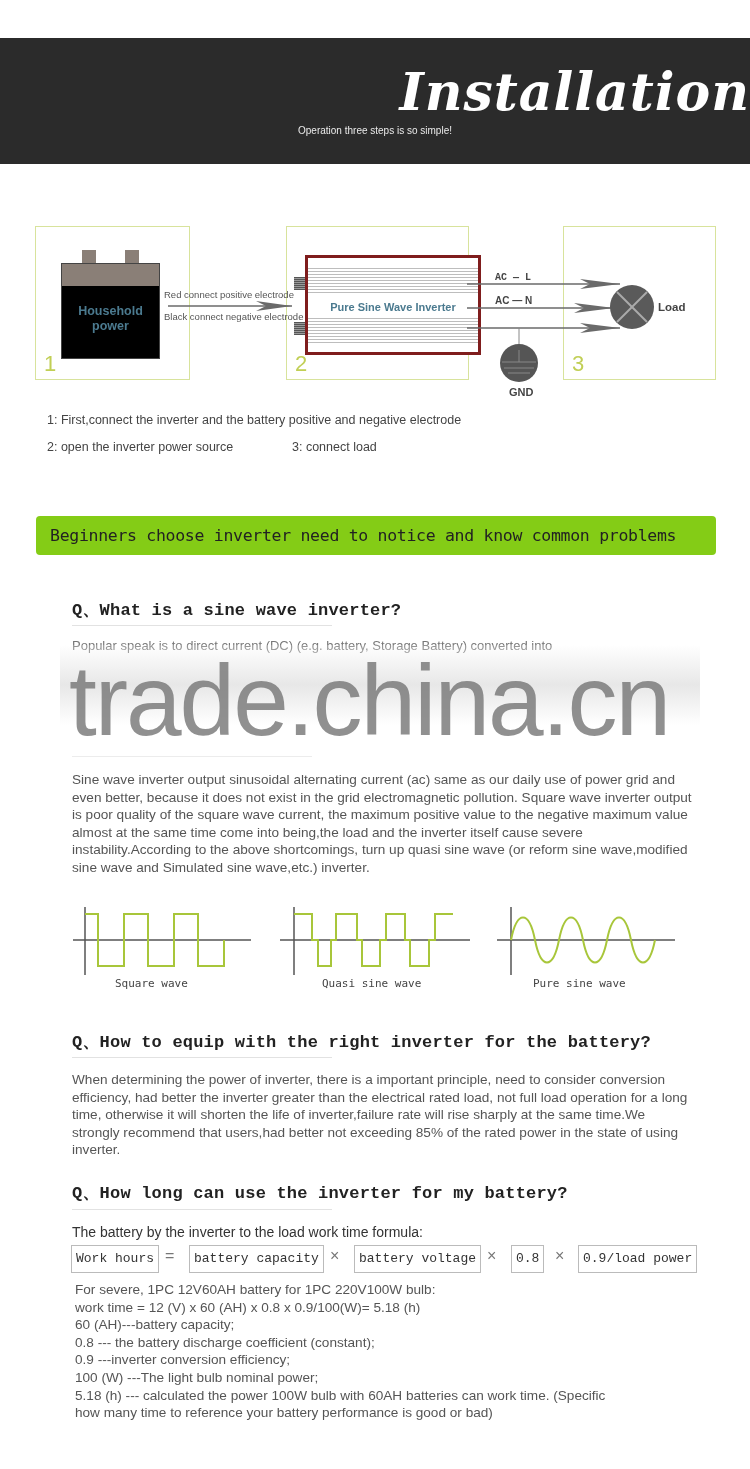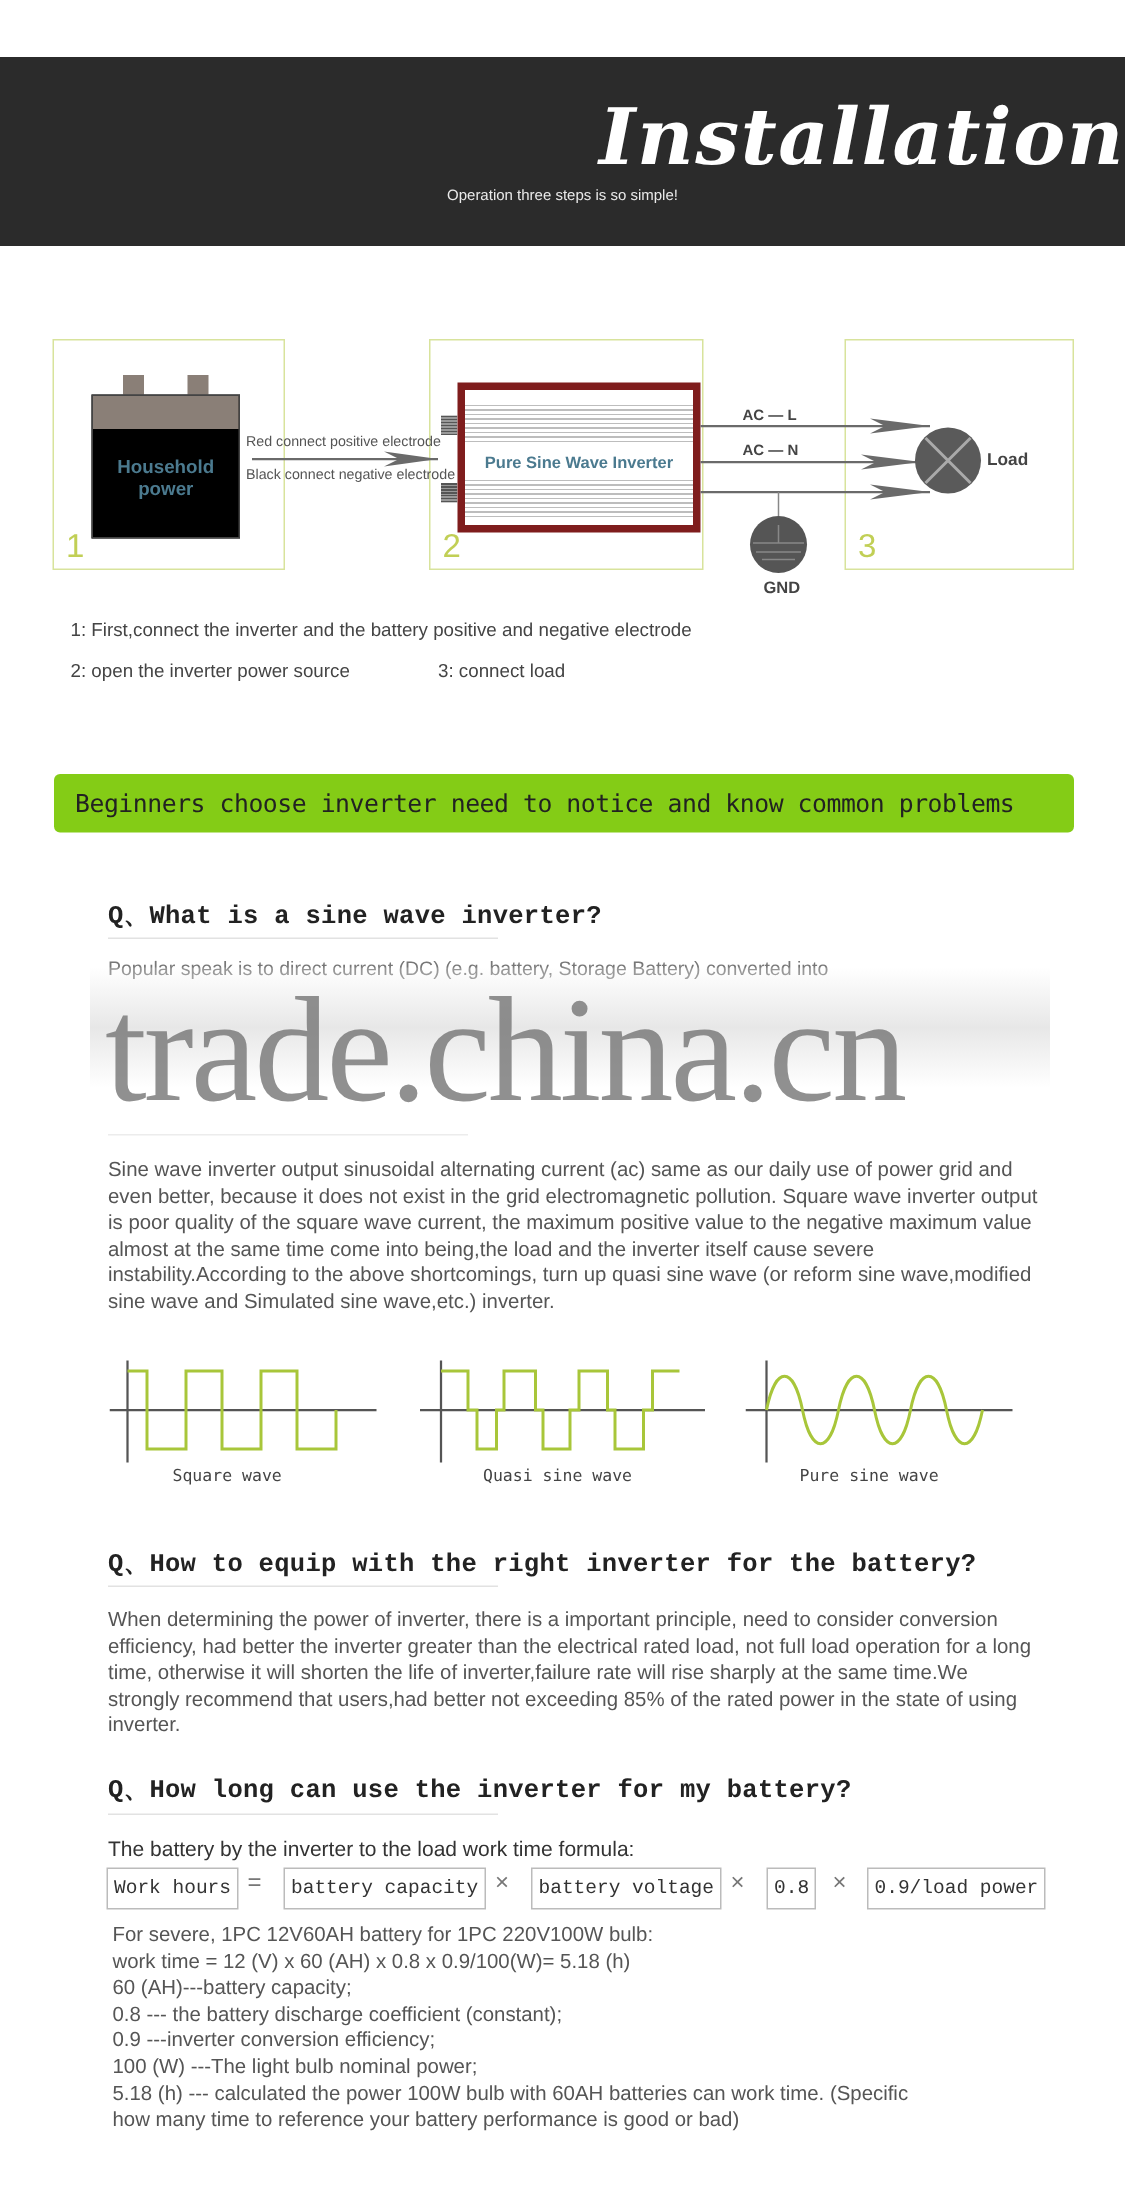--- a/index.html
+++ b/index.html
@@ -16,42 +16,42 @@
   #box2 { left: 286px; width: 183px; }
   #box3 { left: 563px; width: 153px; }
 
   .battery { position: absolute; left: 61px; top: 263px; width: 99px; height: 96px; border: 1px solid #444; background: #000000; }
   .battery-top { position: absolute; left: 0; top: 0; width: 100%; height: 22px; background: #8a7f77; }
   .terminal { position: absolute; top: 250px; width: 14px; height: 13px; background: #8a7f77; }
   .battery-label { position: absolute; left: 0; right: 0; top: 40px; text-align: center; font-family: "Liberation Sans", sans-serif; font-weight: bold; font-size: 12.5px; color: #4b7a8f; line-height: 15px; }
 
   .wire-label { position: absolute; font-family: "Liberation Sans", sans-serif; font-size: 9.5px; color: #555; white-space: nowrap; }
 
-  .inverter { position: absolute; left: 305px; top: 255px; width: 162px; height: 100px; border: 5px solid #7f1d1d; background: #fff; overflow: hidden; }
+  .inverter { position: absolute; left: 305px; top: 255px; width: 176px; height: 100px; border: 3px solid #7f1d1d; background: #fff; overflow: hidden; }
   .fins { position: absolute; left: 0; right: 0; height: 26px; background: repeating-linear-gradient(to bottom, #bdbdbd 0 1px, #ffffff 1px 3px); }
   .inv-label { position: absolute; left: 0; right: 0; top: 43px; text-align: center; font-family: "Liberation Sans", sans-serif; font-weight: bold; font-size: 11px; color: #4b7a8f; }
   .connector { position: absolute; width: 11px; height: 13px; background: repeating-linear-gradient(to bottom, #555 0 1px, #999 1px 2px); }
 
   .ac-label { position: absolute; font-family: "Liberation Sans", sans-serif; font-size: 10px; color: #444; font-weight: bold; }
   .load-label { position: absolute; font-family: "Liberation Sans", sans-serif; font-size: 11.5px; color: #444; font-weight: bold; }
   .gnd-label { position: absolute; font-family: "Liberation Sans", sans-serif; font-size: 11px; color: #444; font-weight: bold; }
 
   .steps-text { position: absolute; left: 47px; font-family: "Liberation Sans", sans-serif; font-size: 12.5px; color: #444; white-space: nowrap; }
 
   .banner { position: absolute; left: 36px; top: 516px; width: 680px; height: 39px; background: #84cc16; border-radius: 4px; }
   .banner-text { position: absolute; left: 14px; top: 10px; font-family: "DejaVu Sans Mono", monospace; font-size: 16.5px; color: #222; letter-spacing: -0.3px; white-space: nowrap; }
 
   .q-title { position: absolute; left: 72px; font-family: "Liberation Mono", monospace; font-size: 17px; font-weight: bold; color: #222; white-space: nowrap; letter-spacing: 0.2px; }
   .q-rule { position: absolute; left: 72px; width: 260px; height: 1px; background: #e2e2e2; }
 
   .para { position: absolute; left: 72px; width: 620px; font-family: "Liberation Sans", sans-serif; font-size: 13.6px; line-height: 17.6px; color: #555; }
 
   .blur-line { position: absolute; left: 72px; top: 638px; width: 575px; font-family: "Liberation Sans", sans-serif; font-size: 13px; color: #777; white-space: nowrap; overflow: hidden; height: 16px; }
   .fade-band { position: absolute; left: 60px; top: 645px; width: 640px; height: 100px; background: linear-gradient(to bottom, rgba(255,255,255,0.2), rgba(230,230,230,0.95) 40%, rgba(255,255,255,0.98) 80%); }
-  .watermark { position: absolute; left: 70px; top: 640px; width: 650px; font-family: Liberation Serif, serif; font-size: 100px; color: rgba(120,120,120,0.82); letter-spacing: -2px; line-height: 120px; }
+  .watermark { position: absolute; left: 44px; top: 640px; width: 650px; text-align: center; font-family: Liberation Sans, sans-serif; font-size: 100px; color: rgba(120,120,120,0.82); letter-spacing: -2px; line-height: 120px; }
 
   .wave-svg { position: absolute; top: 905px; }
   .wave-caption { position: absolute; top: 977px; font-family: "DejaVu Sans Mono", monospace; font-size: 11px; color: #444; white-space: nowrap; }
 
   .formula-intro { position: absolute; left: 72px; top: 1224px; font-family: "Liberation Sans", sans-serif; font-size: 14px; color: #333; }
   .fbox { position: absolute; top: 1245px; height: 28px; border: 1px solid #bbb; background: #fff; font-family: "Liberation Mono", monospace; font-size: 13px; color: #333; padding: 0 4px; line-height: 26px; white-space: nowrap; }
   .fop { position: absolute; top: 1247px; font-family: "Liberation Sans", sans-serif; font-size: 16px; color: #777; }
 
   .example { position: absolute; left: 75px; top: 1281px; width: 630px; font-family: "Liberation Sans", sans-serif; font-size: 13.6px; line-height: 17.6px; color: #555; }
   .example div { white-space: nowrap; }
@@ -114,21 +114,21 @@
   <line x1="502" y1="362" x2="536" y2="362" stroke="#888" stroke-width="1"></line>
   <line x1="504" y1="368" x2="534" y2="368" stroke="#888" stroke-width="1"></line>
   <line x1="508" y1="373" x2="530" y2="373" stroke="#888" stroke-width="1"></line>
   <line x1="519" y1="350" x2="519" y2="362" stroke="#888" stroke-width="1"></line>
 
   <circle cx="632" cy="307" r="22" fill="#5a5a5a"></circle>
   <line x1="617" y1="292" x2="647" y2="322" stroke="#aaa" stroke-width="2"></line>
   <line x1="647" y1="292" x2="617" y2="322" stroke="#aaa" stroke-width="2"></line>
 </svg>
 
-<div class="ac-label" style="left:495px; top:272px;">AC —  L</div>
+<div class="ac-label" style="left:495px; top:272px;font-family:Liberation Mono, monospace;">AC —  L</div>
 <div class="ac-label" style="left:495px; top:295px;">AC — N</div>
 <div class="load-label" style="left:658px; top:301px;">Load</div>
 <div class="gnd-label" style="left:509px; top:386px;">GND</div>
 
 <div class="steps-text" style="top:413px;">1: First,connect the inverter and the battery positive and negative electrode</div>
 <div class="steps-text" style="top:440px;">2: open the inverter power source</div>
 <div class="steps-text" style="left:292px; top:440px;">3: connect load</div>
 
 <div class="banner">
   <div class="banner-text">Beginners choose inverter need to notice and know common problems</div>

